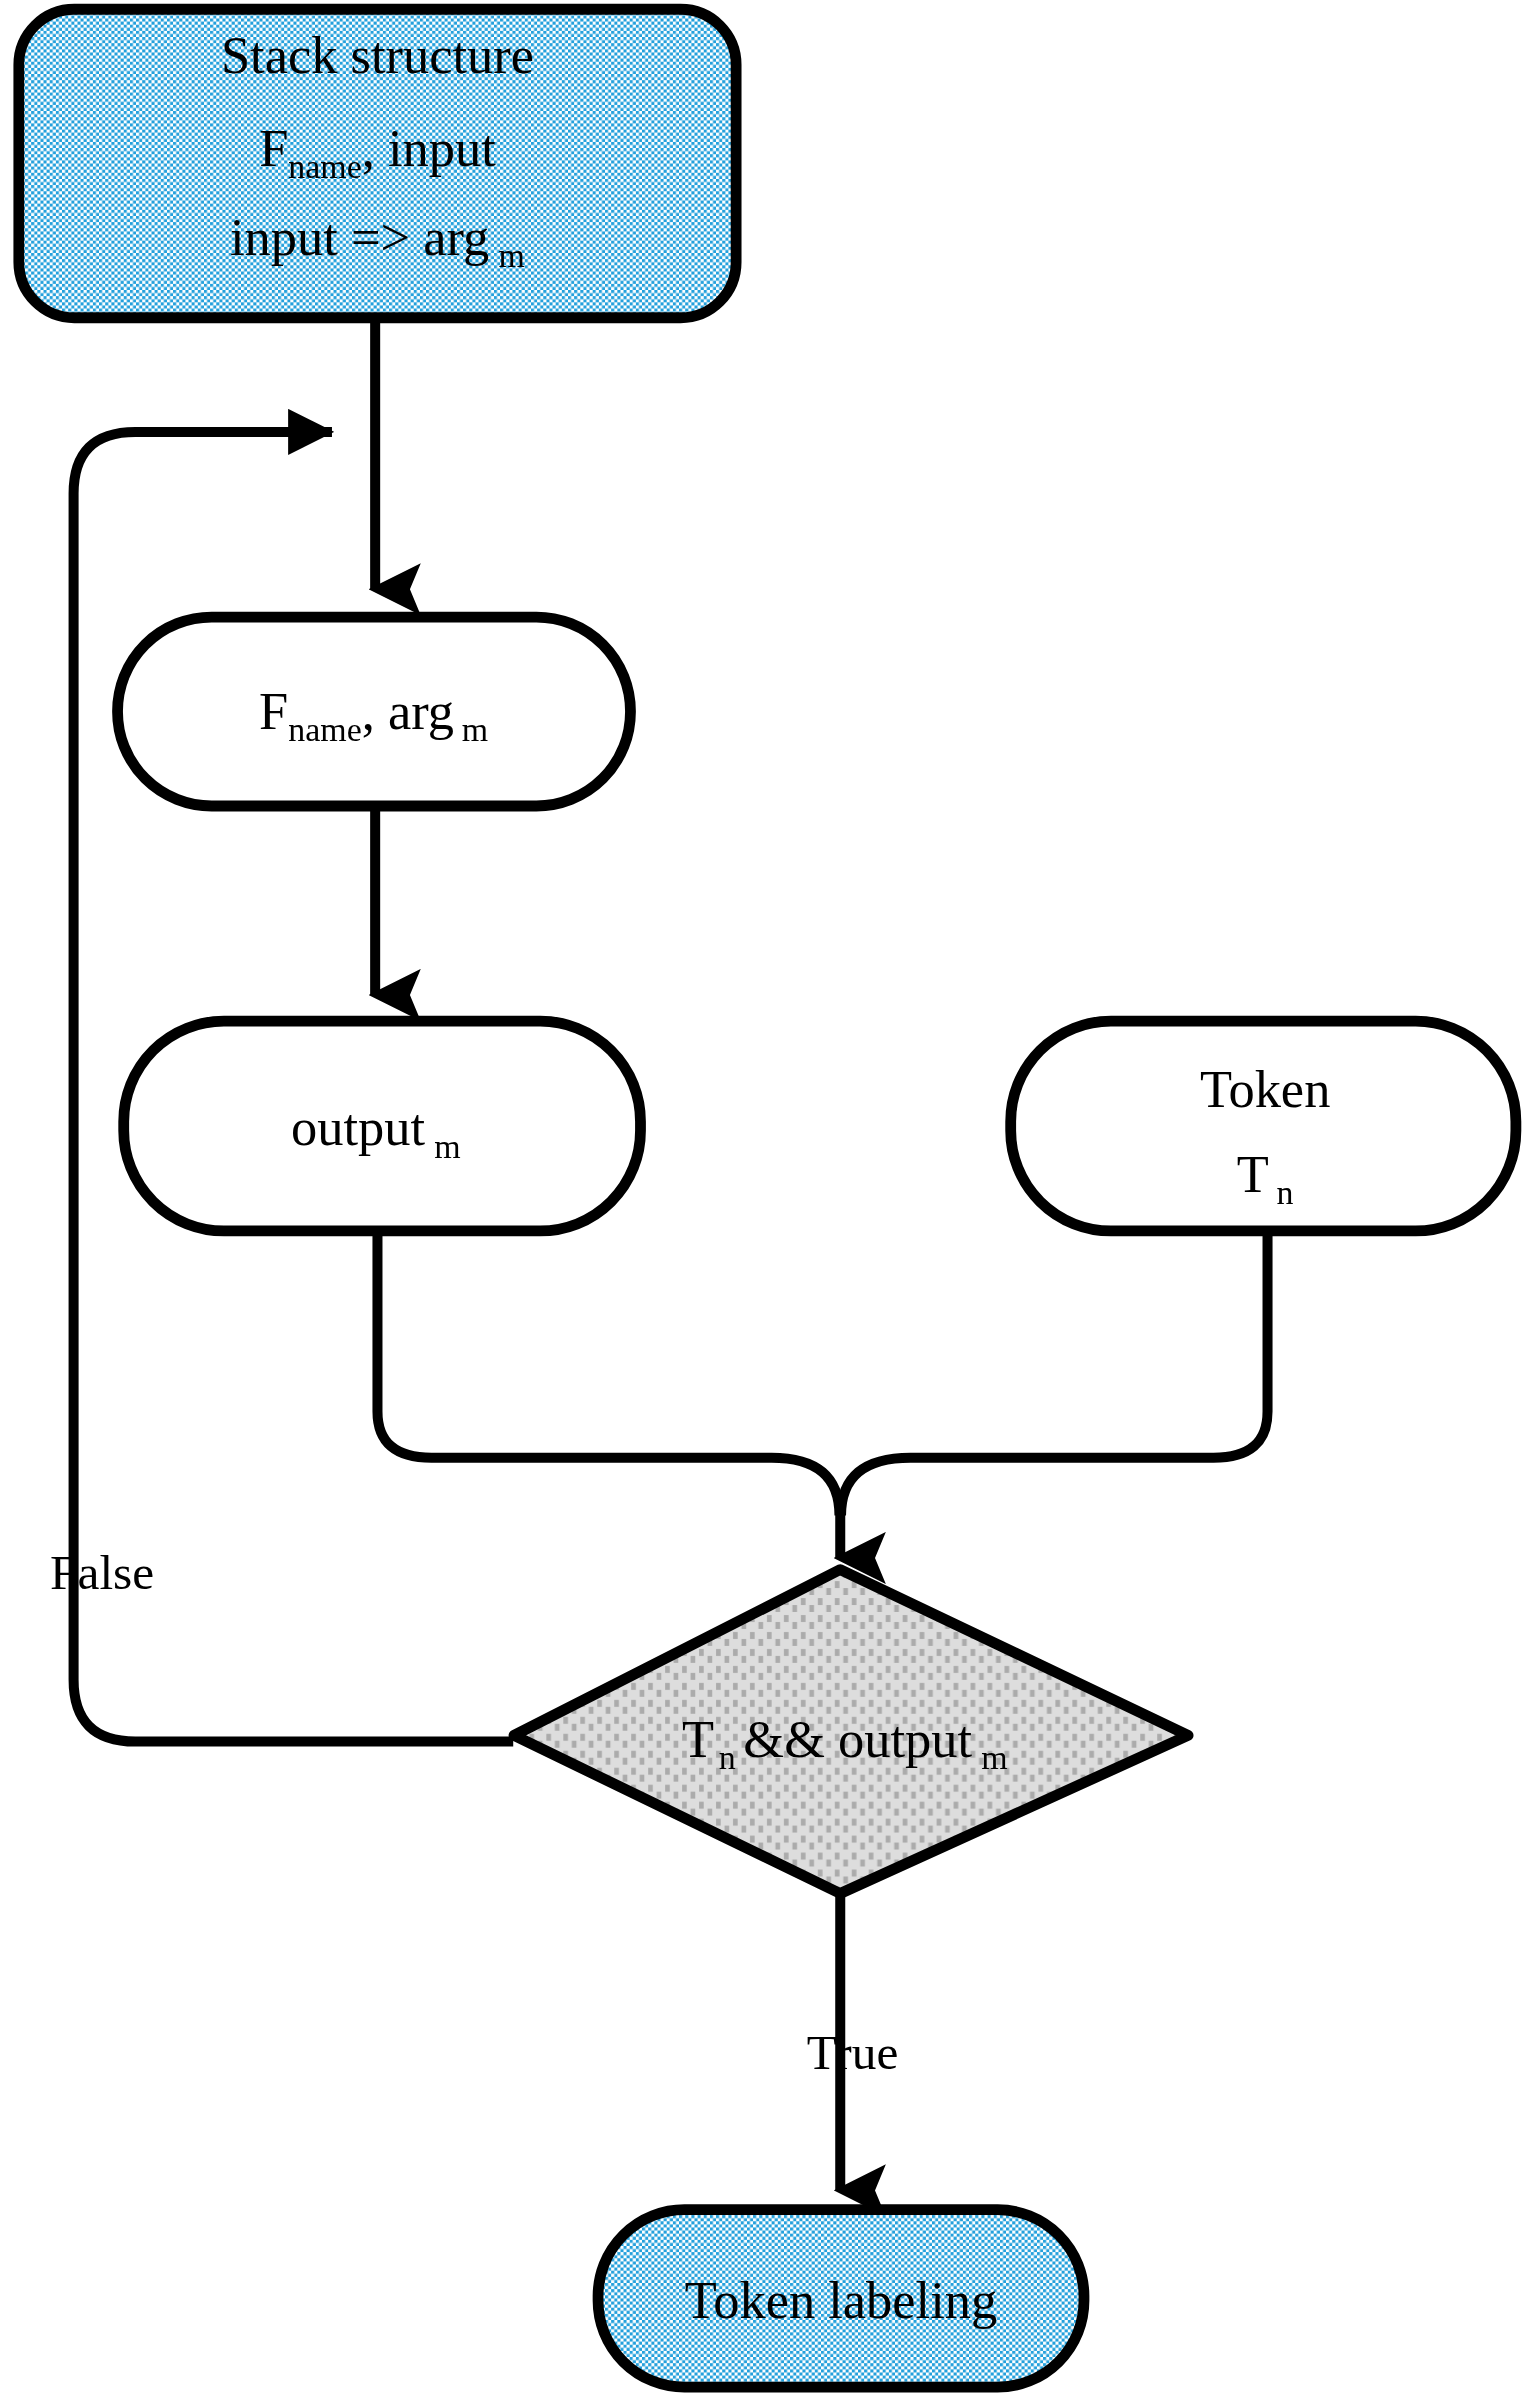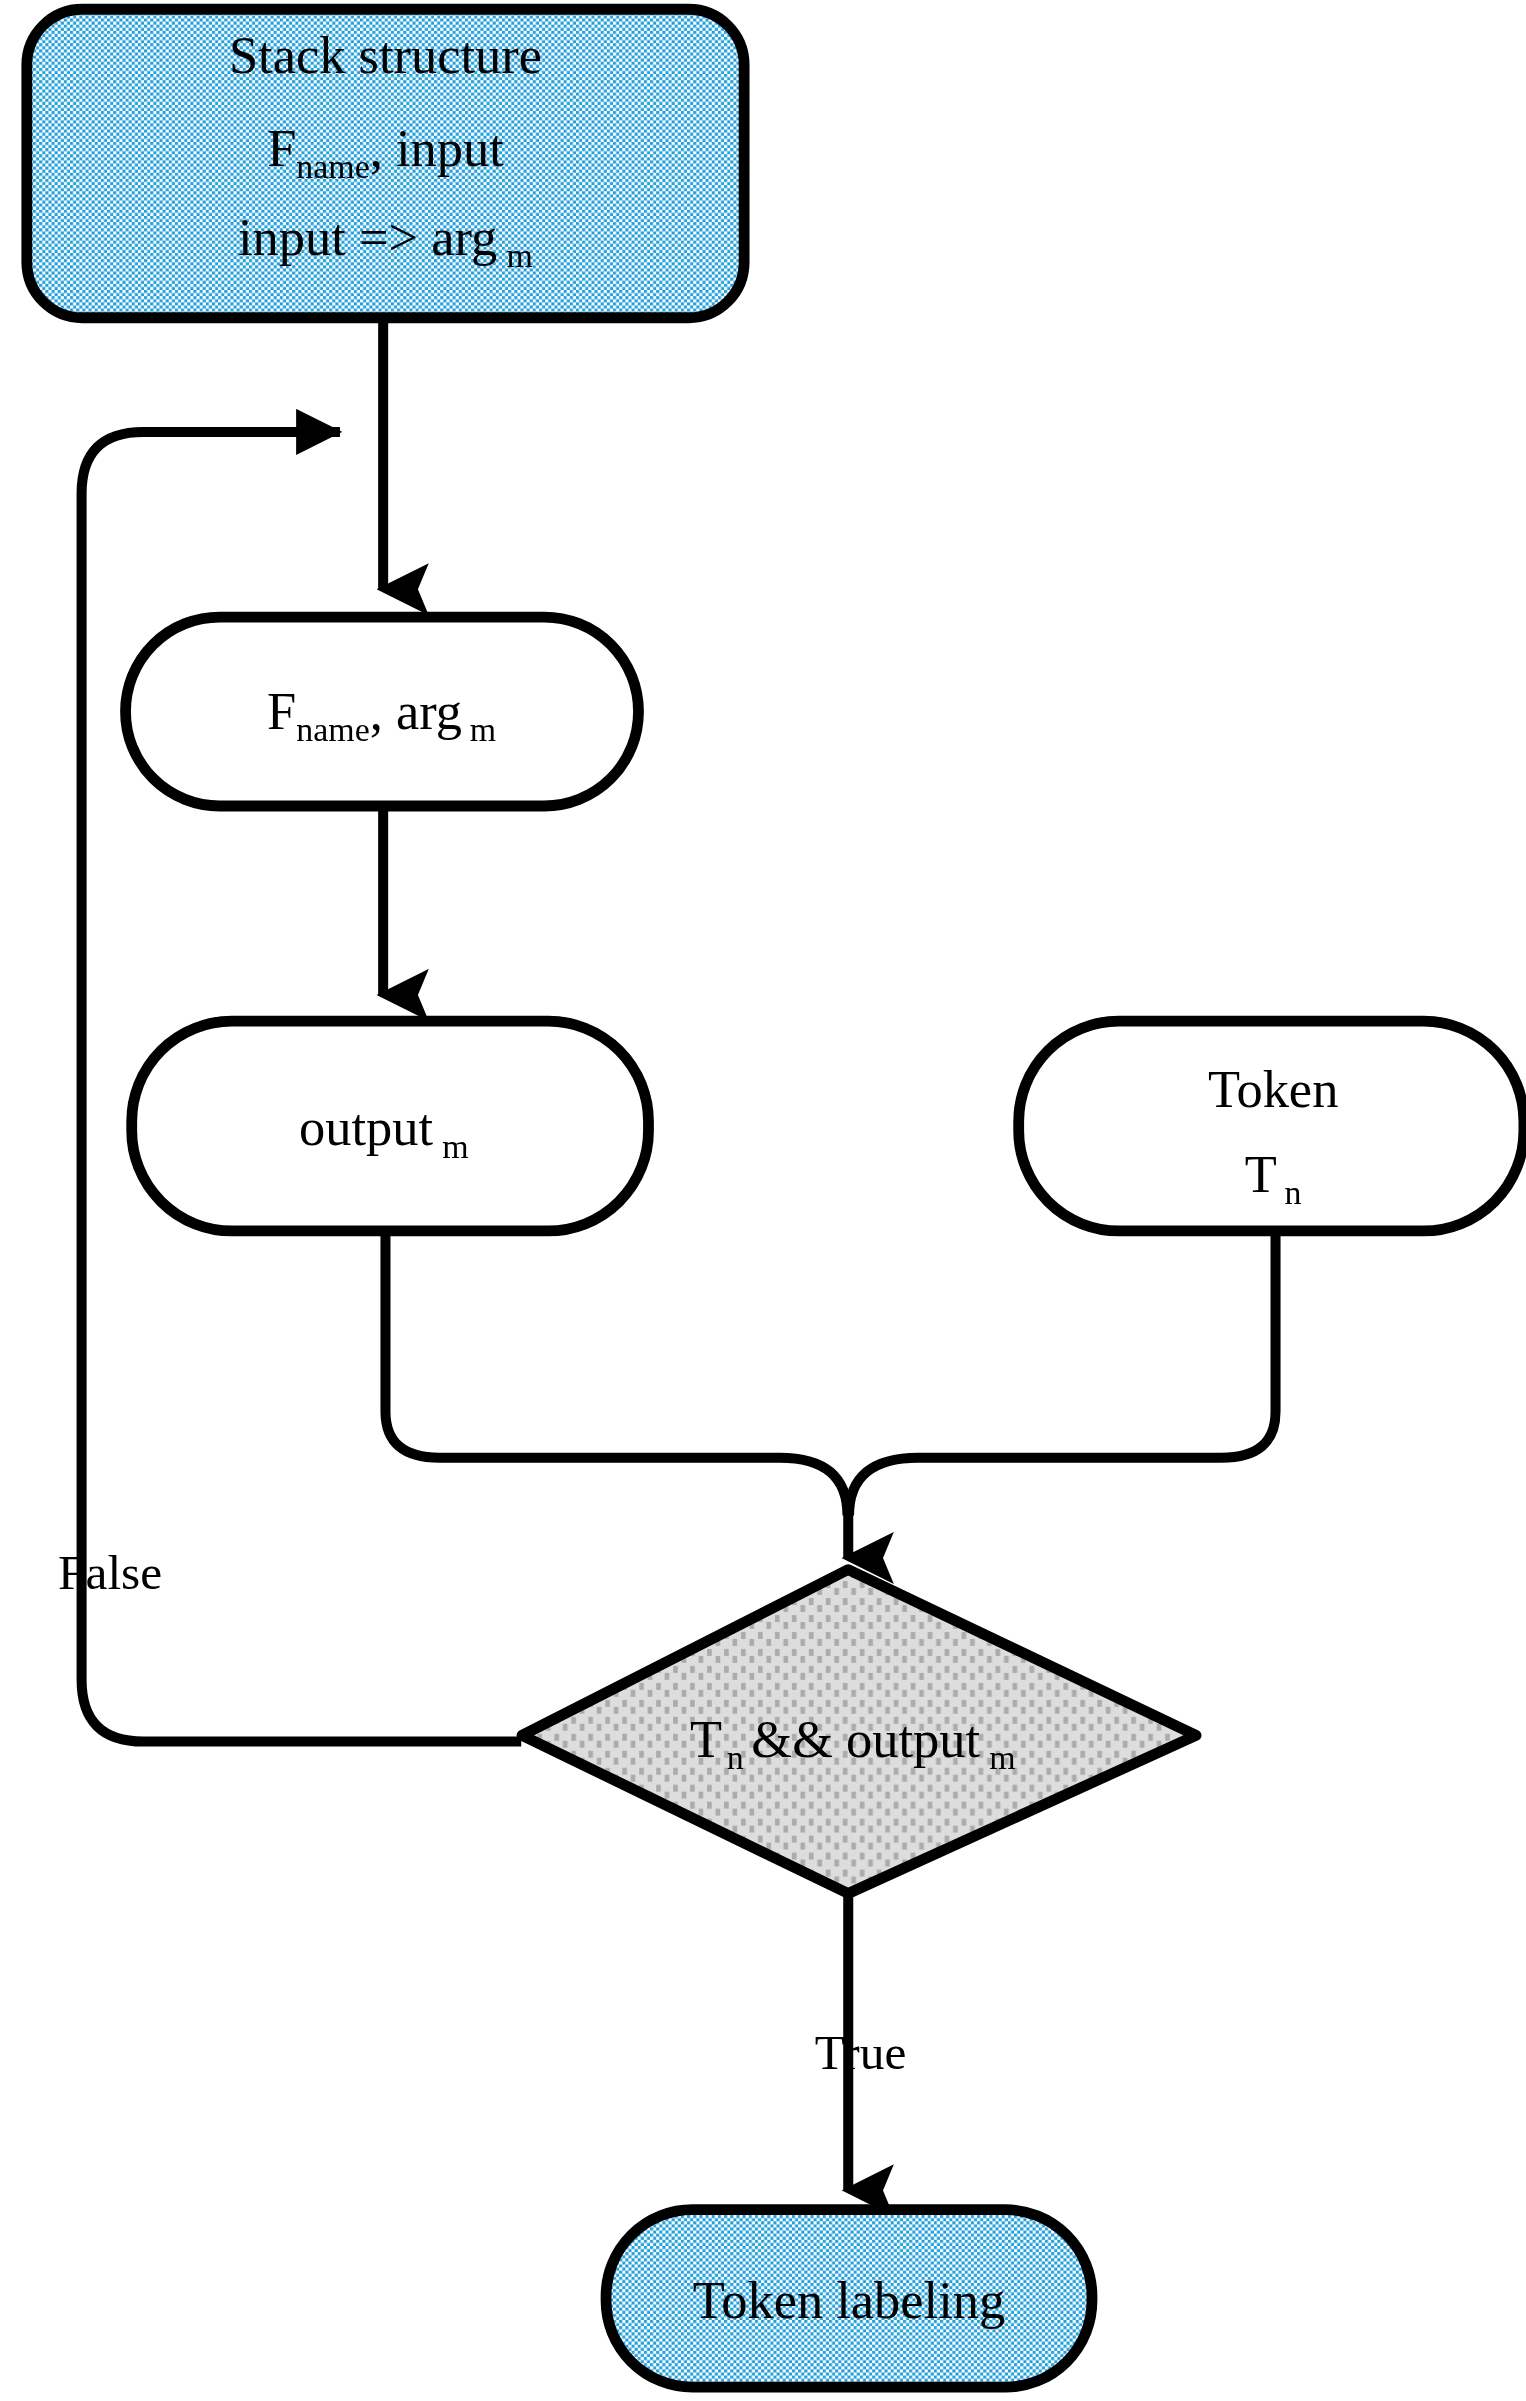--- a/index.html
+++ b/index.html
@@ -11,21 +11,20 @@
     width: 1527px;
     height: 2401px;
     overflow: hidden;
     font-family: "Liberation Serif", "DejaVu Serif", serif;
   }
   #flow-root {
     position: relative;
     width: 1334px;
     height: 2401px;
     background: #ffffff;
-    padding-left: 8px;
   }
   svg#flowchart {
     display: block;
     width: 1527px;
     height: 2401px;
   }
   .node-text {
     font-family: "Liberation Serif", "DejaVu Serif", serif;
     fill: #000000;
     text-anchor: middle;

